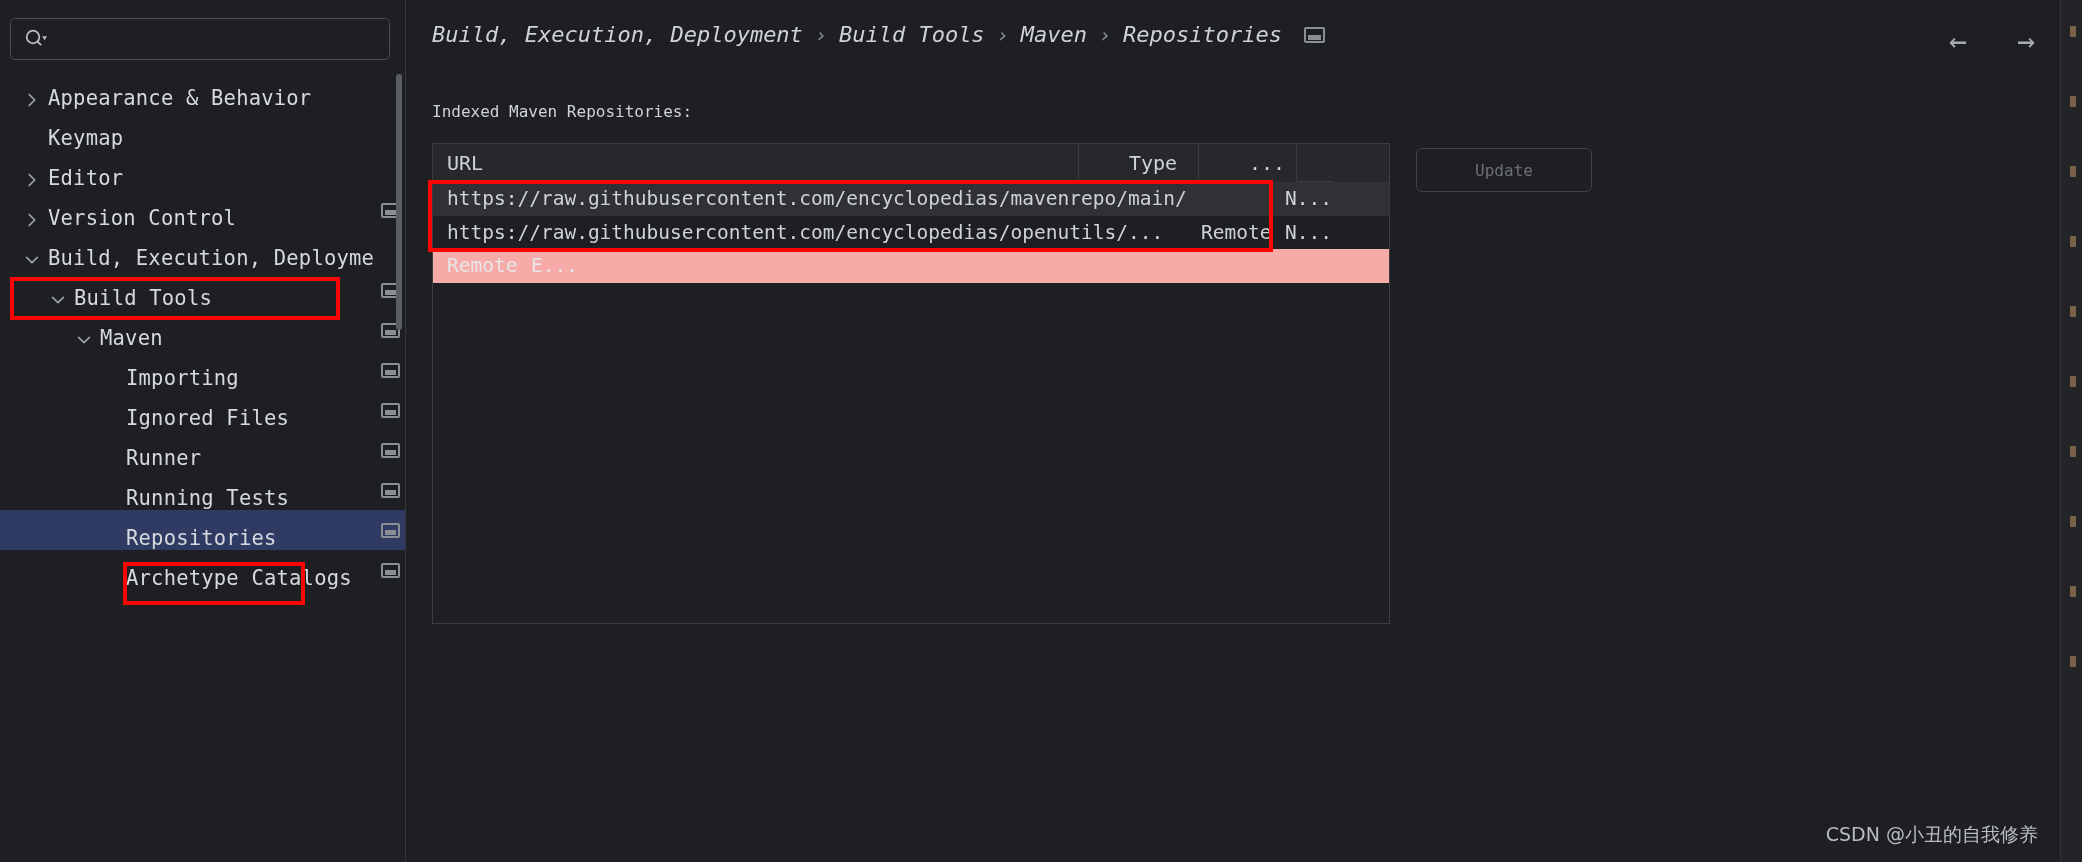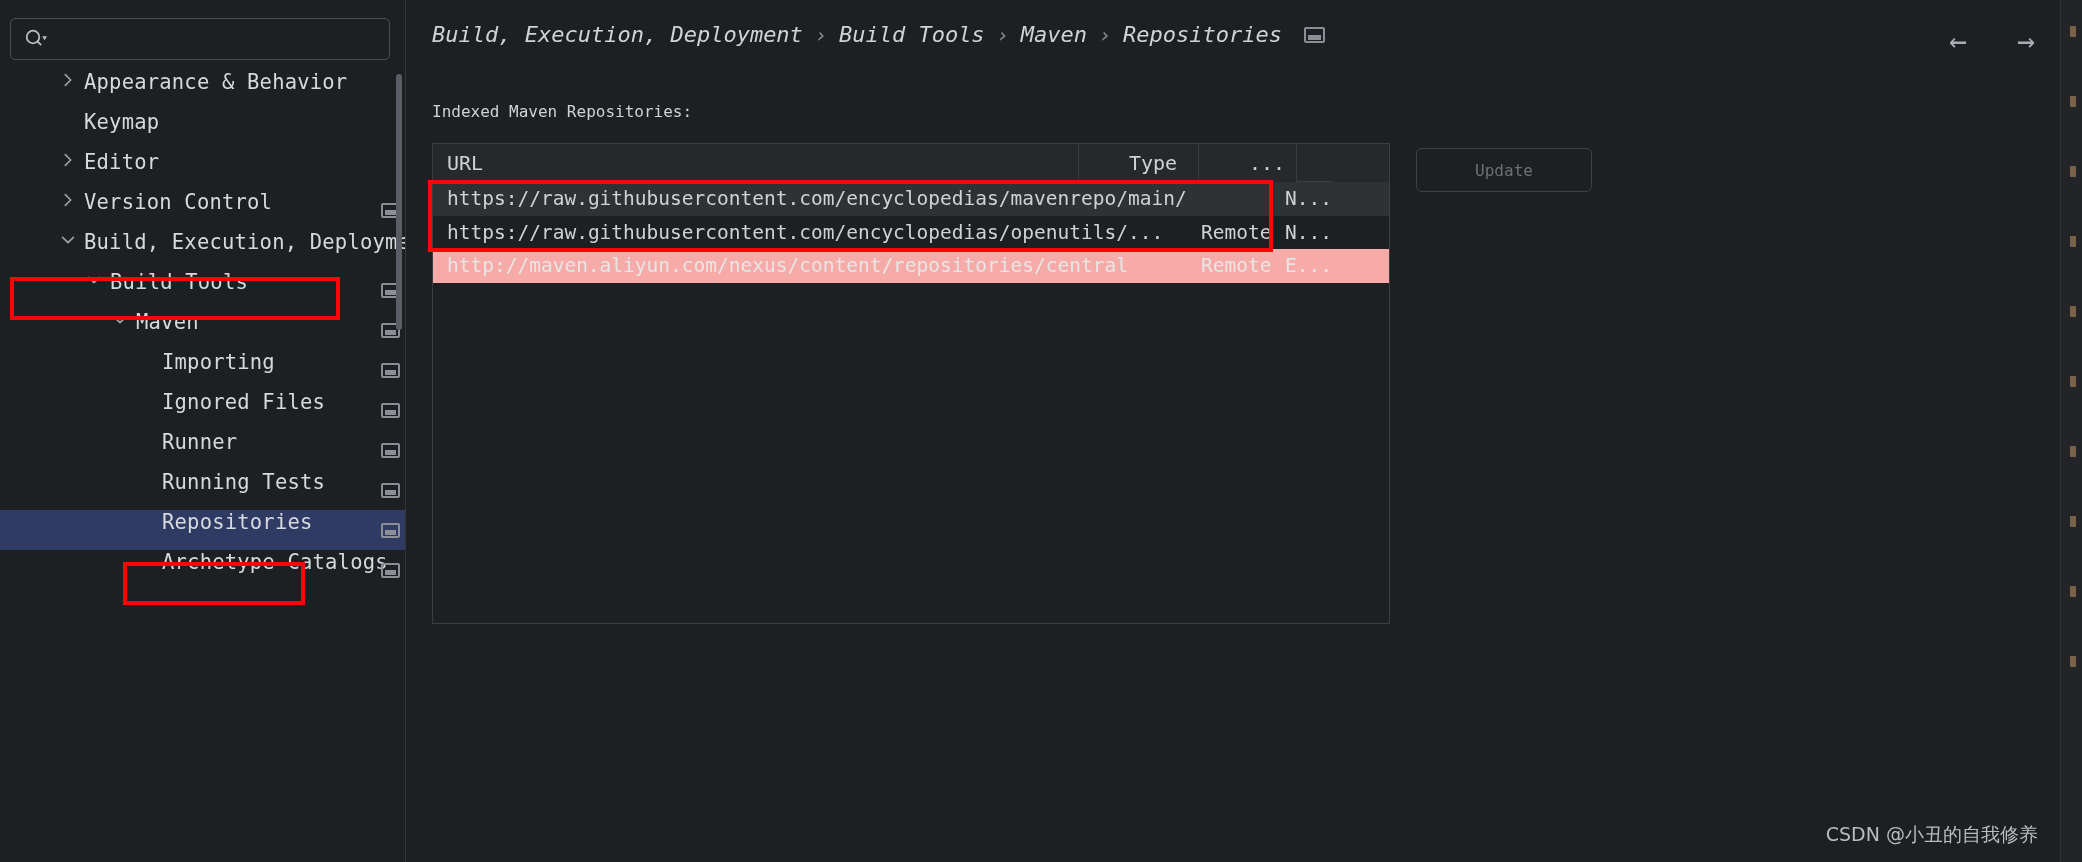--- a/index.html
+++ b/index.html
@@ -50,26 +50,25 @@
   .tree {
     position: absolute;
     left: 0; top: 70px;
     width: 406px;
     height: 792px;
   }
   .tree-row {
     position: relative;
     height: 40px;
     display: flex;
-    align-items: flex-start;
+    align-items: flex-end;
     color: #d6d9de;
     font-size: 20.5px;
     letter-spacing: 0.2px;
     white-space: nowrap;
-    padding-left: 36px;
   }
   .tree-row.selected { background: #2f3b63; }
   .chev {
     width: 20px; height: 20px;
     flex: 0 0 20px;
     margin-left: 22px;
     display: flex; align-items: center; justify-content: center;
     color: #9aa0a6;
   }
   .chev.empty { visibility: hidden; }
@@ -460,21 +459,20 @@
             <div class="td dots">N...</div>
             <div class="td last"></div>
           </div>
           <div class="trow">
             <div class="td url">https://raw.githubusercontent.com/encyclopedias/openutils/...</div>
             <div class="td type">Remote</div>
             <div class="td dots">N...</div>
             <div class="td last"></div>
           </div>
           <div class="trow error">
-            <div class="td url">http://maven.aliyun.com/nexus/content/repositories/central</div>
             <div class="td type">Remote</div>
             <div class="td dots">E...</div>
             <div class="td last"></div>
           </div>
         </div>
       <div class="tbody-fill"></div>
     </div>
 
     <div class="update-btn">Update</div>
 

